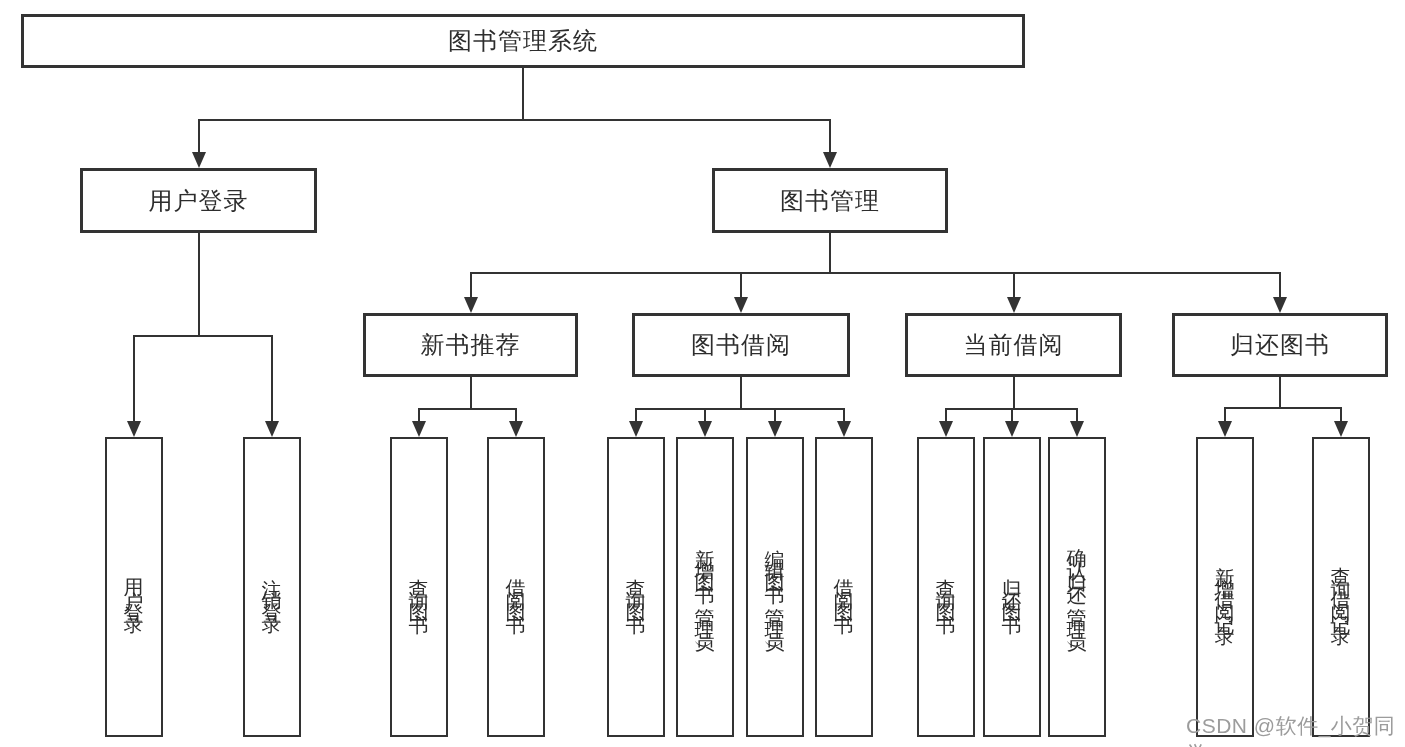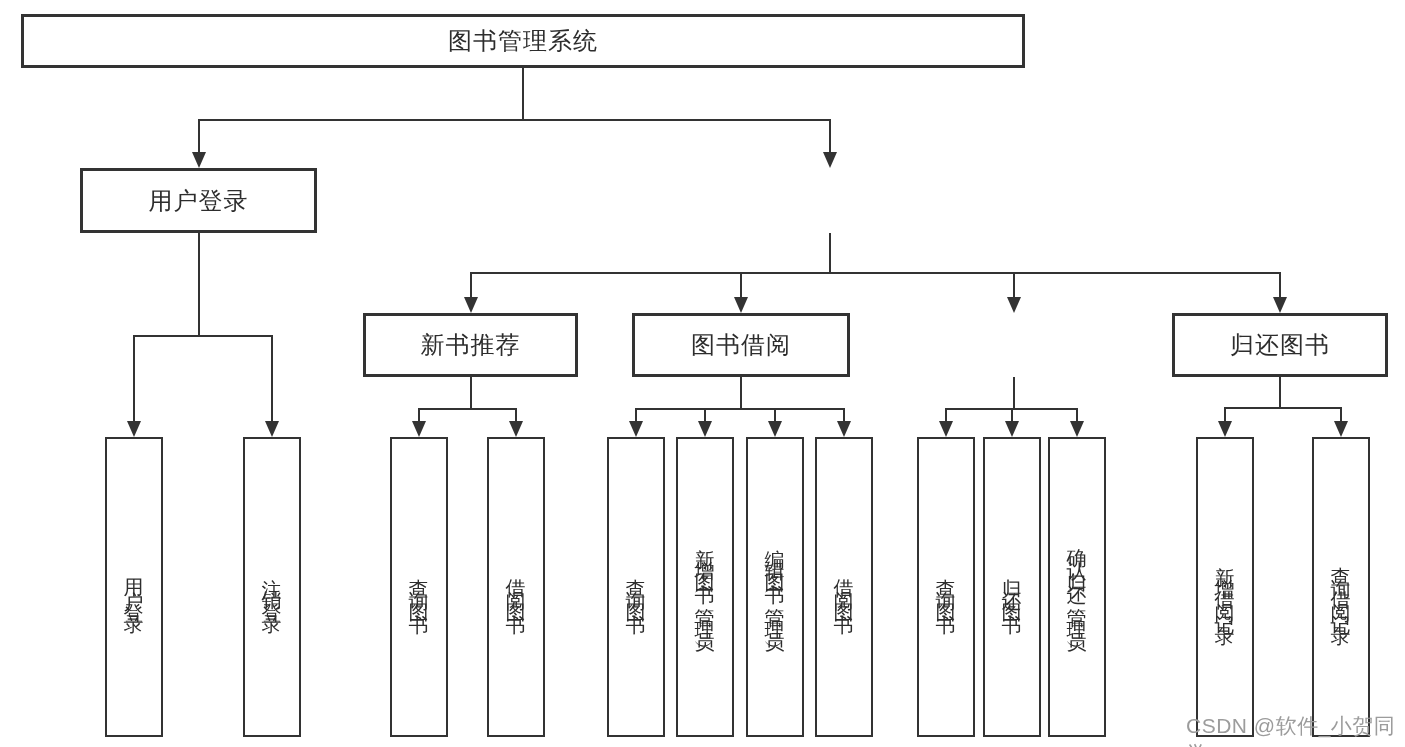--- a/index.html
+++ b/index.html
@@ -54,26 +54,32 @@
 
 <div id="diagram" style="--line: #333333; --text: #2d2d2d; --wm: #9c9c9c; --bg: #ffffff;">
 
   <div class="hbox" id="b-root" style="left:21px;top:14px;width:1004px;height:54px">
     <span>图书管理系统</span>
   </div>
 
   <div class="hbox" id="b-ul" style="left:80px;top:168px;width:237px;height:65px">
     <span>用户登录</span>
   </div>
+  <div class="hbox" id="b-bm" style="left:712px;top:168px;width:236px;height:65px">
+    <span>图书管理</span>
+  </div>
 
   <div class="hbox" id="b-rec" style="left:363px;top:313px;width:215px;height:64px">
     <span>新书推荐</span>
   </div>
   <div class="hbox" id="b-bb" style="left:632px;top:313px;width:218px;height:64px">
     <span>图书借阅</span>
+  </div>
+  <div class="hbox" id="b-cb" style="left:905px;top:313px;width:217px;height:64px">
+    <span>当前借阅</span>
   </div>
   <div class="hbox" id="b-br" style="left:1172px;top:313px;width:216px;height:64px">
     <span>归还图书</span>
   </div>
 
   <div class="vbox" id="b-ul1" style="left:105px;top:437px;width:58px;height:300px">
     <span class="vtext">用户登录</span>
   </div>
   <div class="vbox" id="b-ul2" style="left:243px;top:437px;width:58px;height:300px">
     <span class="vtext">注销登录</span>

